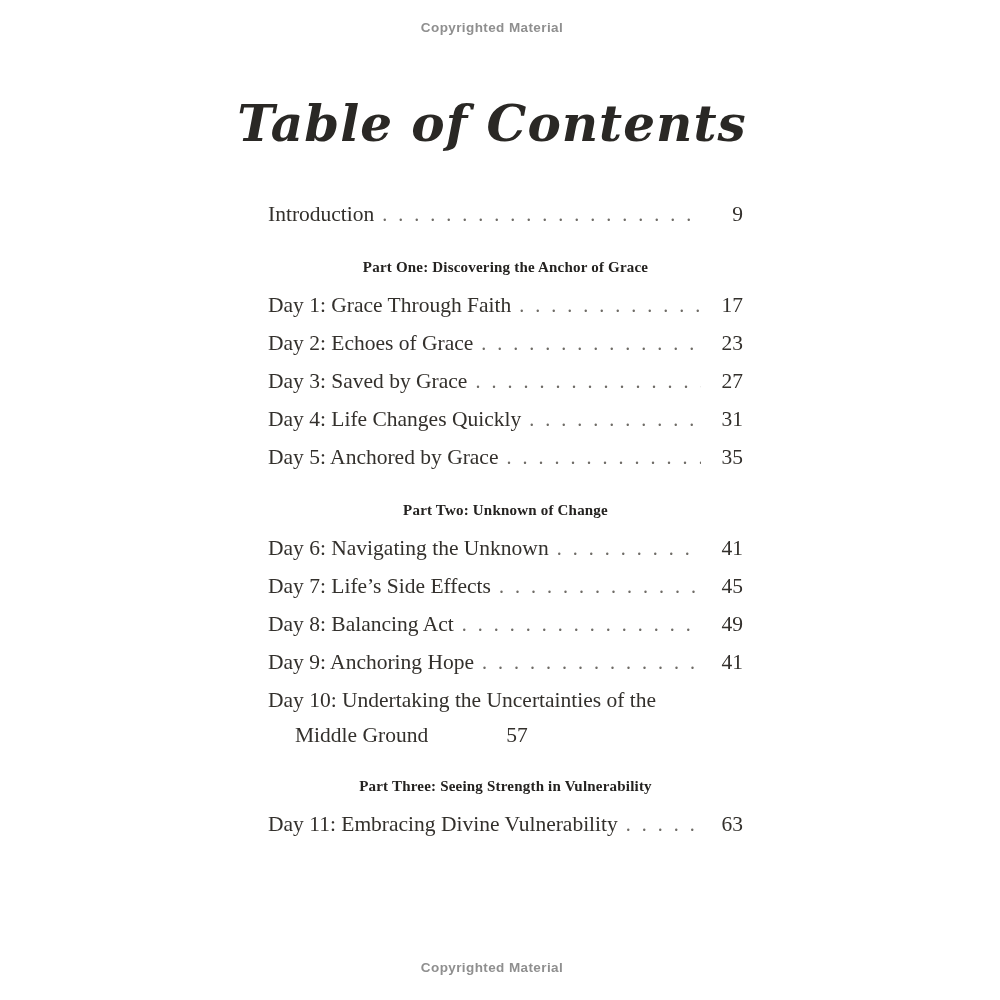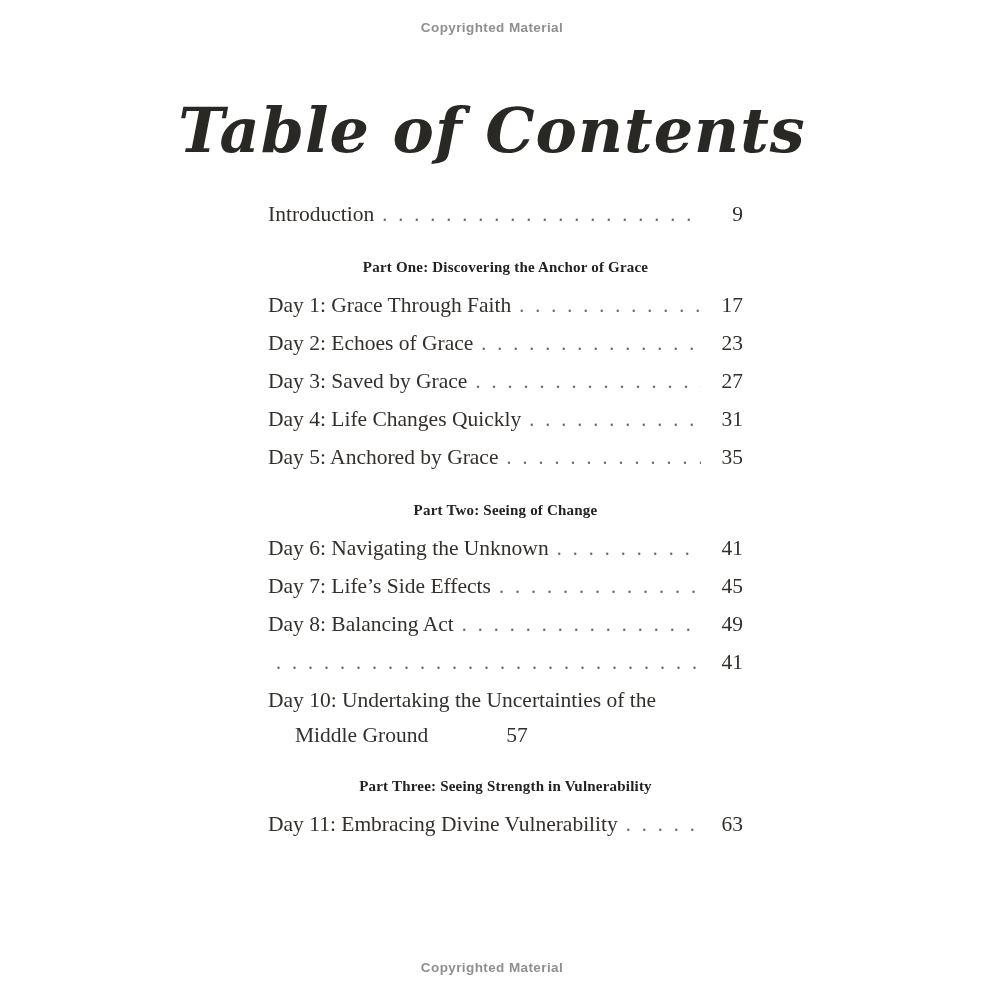--- a/index.html
+++ b/index.html
@@ -32,21 +32,21 @@
 
   .book-title {
     position: absolute;
     top: 94px;
     left: 0;
     right: 0;
     text-align: center;
     font-family: "DejaVu Serif", serif;
     font-style: italic;
     font-weight: bold;
-    font-size: 62px;
+    font-size: 50px;
     letter-spacing: 1px;
     color: #2a2825;
   }
 
   .toc {
     position: absolute;
     left: 268px;
     top: 195px;
     width: 475px;
     font-size: 21.5px;
@@ -136,38 +136,39 @@
       <span class="lbl">Day 4: Life Changes Quickly</span>
       <span class="dots"></span>
       <span class="num">31</span>
     </div>
     <div class="row entry">
       <span class="lbl">Day 5: Anchored by Grace</span>
       <span class="dots"></span>
       <span class="num">35</span>
     </div>
 
-    <div class="row section-heading">Part Two: Seeing of Change</div>
+    <div class="row section-heading">Part Two: Unknown of Change</div>
 
     <div class="row entry">
       <span class="lbl">Day 6: Navigating the Unknown</span>
       <span class="dots"></span>
       <span class="num">41</span>
     </div>
     <div class="row entry">
       <span class="lbl">Day 7: Life’s Side Effects</span>
       <span class="dots"></span>
       <span class="num">45</span>
     </div>
     <div class="row entry">
       <span class="lbl">Day 8: Balancing Act</span>
       <span class="dots"></span>
       <span class="num">49</span>
     </div>
     <div class="row entry">
+      <span class="lbl">Day 9: Anchoring Hope</span>
       <span class="dots"></span>
       <span class="num">41</span>
     </div>
     <div class="row wrap2">
       <div class="line1">Day 10: Undertaking the Uncertainties of the</div>
       <div class="line2">
         <span class="lbl">Middle Ground</span>
         <span class="dots"></span>
         <span class="num">57</span>
       </div>

